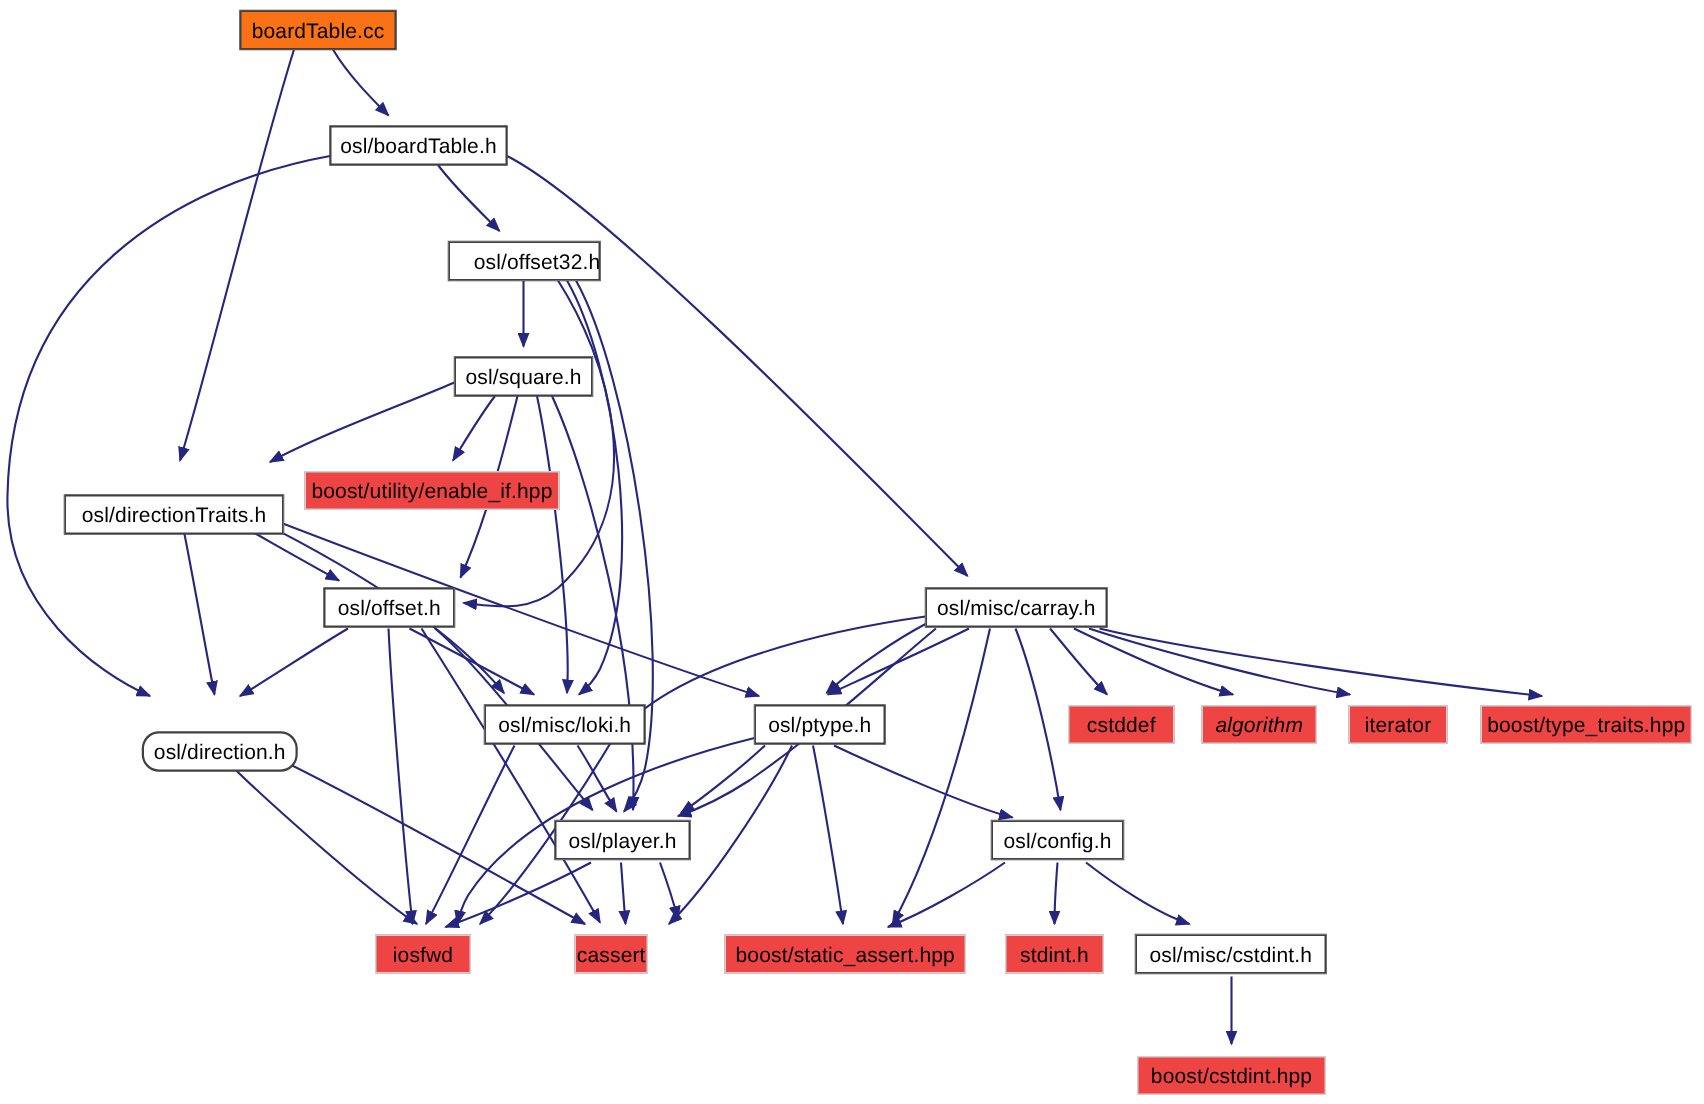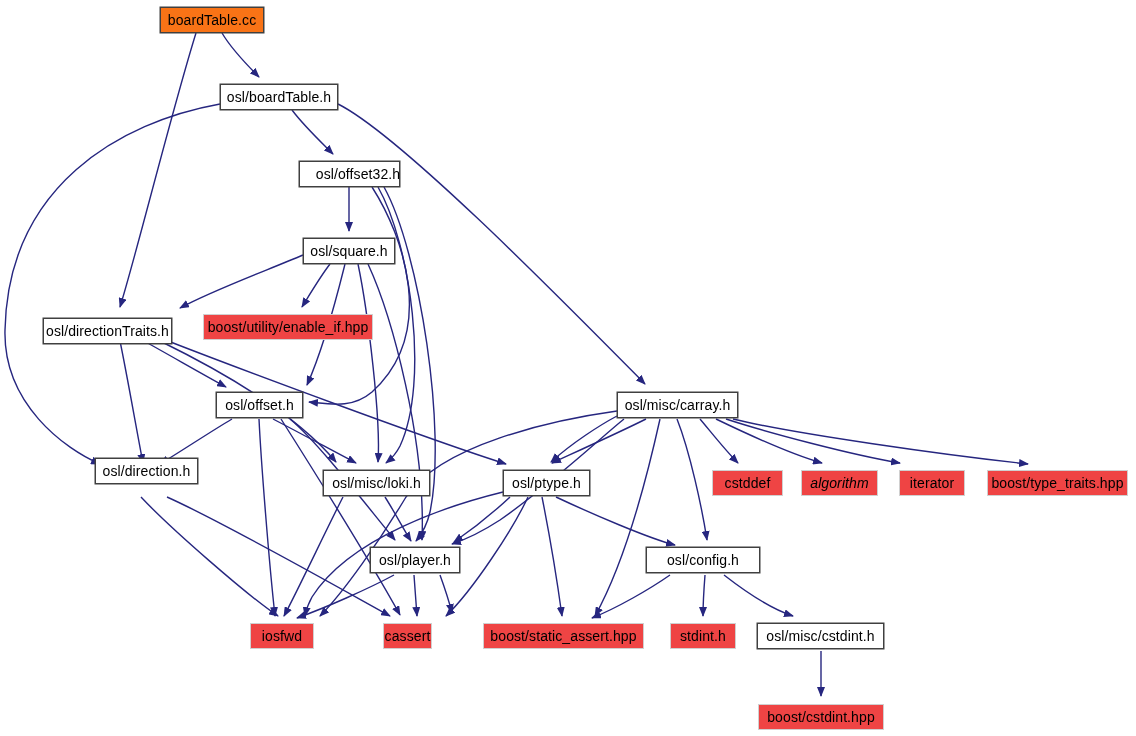--- a/index.html
+++ b/index.html
@@ -126,33 +126,33 @@
       </div>
       <div class="node local" style="left: 220px; top: 84px; width: 118px; height: 26px;">
         <span class="node-label">osl/boardTable.h</span>
       </div>
       <div class="node local" style="left: 299px; top: 161px; width: 101px; height: 26px; padding-left: 17px;">
         <span class="node-label">osl/offset32.h</span>
       </div>
       <div class="node local" style="left: 303px; top: 238px; width: 92px; height: 26px;">
         <span class="node-label">osl/square.h</span>
       </div>
-      <div class="node local" style="left: 43px; top: 318px; width: 129px; height: 26px;">
+      <div class="node local" style="left: 43px; top: 330px; width: 146px; height: 26px;">
         <span class="node-label">osl/directionTraits.h</span>
       </div>
       <div class="node external" style="left: 203px; top: 314px; width: 170px; height: 26px;">
         <span class="node-label">boost/utility/enable_if.hpp</span>
       </div>
       <div class="node local" style="left: 216px; top: 392px; width: 87px; height: 26px;">
         <span class="node-label">osl/offset.h</span>
       </div>
       <div class="node local" style="left: 617px; top: 392px; width: 121px; height: 26px;">
         <span class="node-label">osl/misc/carray.h</span>
       </div>
-      <div class="node local" style="left: 95px; top: 458px; width: 103px; height: 26px;">
+      <div class="node local" style="left: 95px; top: 488px; width: 103px; height: 26px; border-radius: 11px;">
         <span class="node-label">osl/direction.h</span>
       </div>
       <div class="node local" style="left: 323px; top: 470px; width: 107px; height: 26px;">
         <span class="node-label">osl/misc/loki.h</span>
       </div>
       <div class="node local" style="left: 503px; top: 470px; width: 87px; height: 26px;">
         <span class="node-label">osl/ptype.h</span>
       </div>
       <div class="node external" style="left: 712px; top: 470px; width: 71px; height: 26px;">
         <span class="node-label">cstddef</span>
@@ -162,21 +162,21 @@
       </div>
       <div class="node external" style="left: 899px; top: 470px; width: 66px; height: 26px;">
         <span class="node-label">iterator</span>
       </div>
       <div class="node external" style="left: 987px; top: 470px; width: 141px; height: 26px; justify-content: center;">
         <span class="node-label">boost/type_traits.hpp</span>
       </div>
       <div class="node local" style="left: 370px; top: 547px; width: 90px; height: 26px;">
         <span class="node-label">osl/player.h</span>
       </div>
-      <div class="node local" style="left: 646px; top: 547px; width: 114px; height: 26px;">
+      <div class="node local" style="left: 661px; top: 547px; width: 88px; height: 26px;">
         <span class="node-label">osl/config.h</span>
       </div>
       <div class="node external" style="left: 250px; top: 623px; width: 64px; height: 26px;">
         <span class="node-label">iosfwd</span>
       </div>
       <div class="node external" style="left: 383px; top: 623px; width: 49px; height: 26px; text-align: center;">
         <span class="node-label">cassert</span>
       </div>
       <div class="node external" style="left: 483px; top: 623px; width: 161px; height: 26px;">
         <span class="node-label">boost/static_assert.hpp</span>

